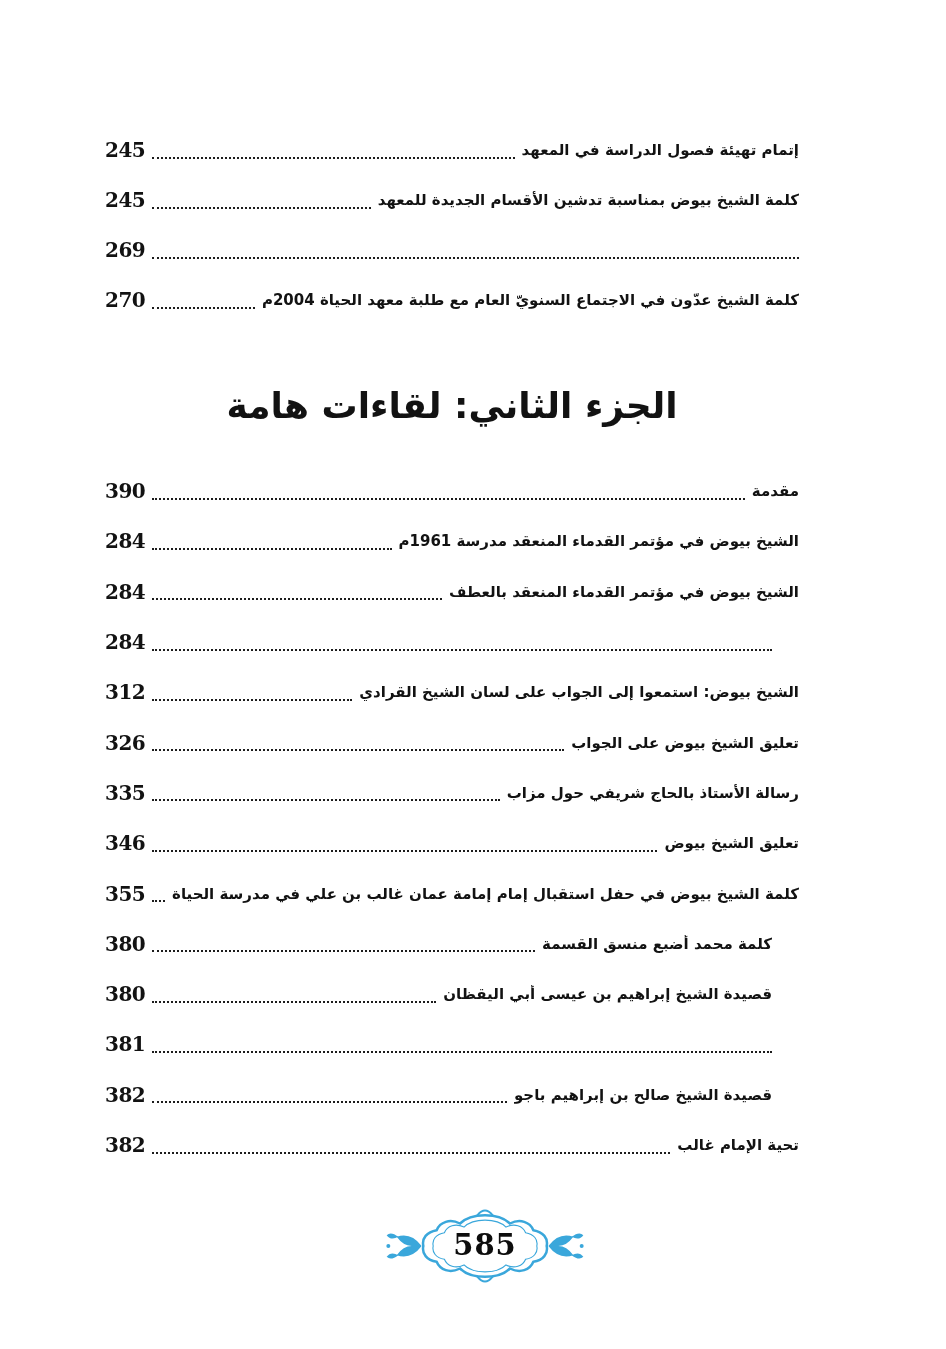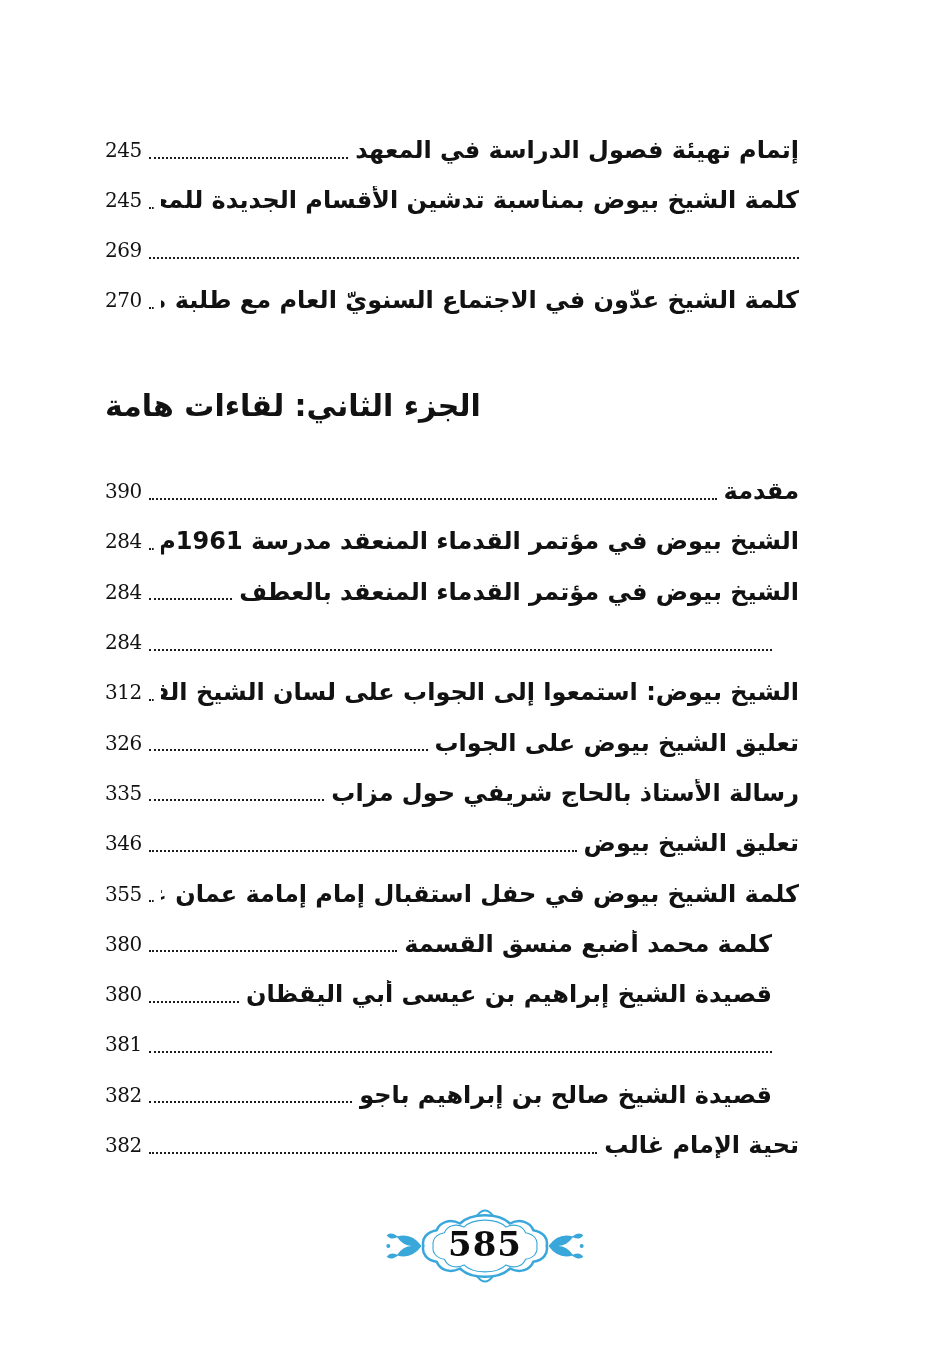--- a/index.html
+++ b/index.html
@@ -25,68 +25,68 @@
     display: flex;
     align-items: center;
     height: 50px;
     column-gap: 7px;
     white-space: nowrap;
   }
   .sec-two .row { height: 50.3px; }
   .row.indent-1 { padding-right: 27px; }
   .title {
     font-weight: 700;
-    font-size: 24px;
+    font-size: 15px;
     letter-spacing: 0;
     flex: 0 1 auto;
     min-width: 0;
     overflow: hidden;
   }
   .leader {
     flex: 1 1 auto;
     min-width: 5px;
     height: 15px;
     border-bottom: 2px dotted #1c1c1c;
     align-self: center;
   }
   .num {
     direction: ltr;
     font-family: "DejaVu Serif", serif;
-    font-weight: 400;
+    font-weight: 700;
     font-size: 20px;
     letter-spacing: -0.5px;
     flex: 0 0 auto;
     text-align: right;
   }
   .part-heading {
     margin: 57px 0 0 0;
     height: 48px;
     line-height: 48px;
-    text-align: left;
-    font-weight: 700;
-    font-size: 30px;
+    text-align: center;
+    font-weight: 700;
+    font-size: 36px;
     direction: rtl;
   }
   .footer-ornament {
     position: absolute;
     top: 1206px;
     left: 50%;
     transform: translateX(calc(-50% + 12px));
     width: 200px;
     height: 80px;
   }
   .footer-ornament svg { display: block; width: 200px; height: 80px; }
   .folio {
     position: absolute;
     top: 50%;
     left: 50%;
     transform: translate(-50%, -54%);
     font-family: "DejaVu Serif", serif;
     font-weight: 700;
-    font-size: 34px;
+    font-size: 29px;
     color: #0d0d0d;
     letter-spacing: 1px;
   }
 </style>
 </head>
 <body>
 
 <div class="page">
 
   <div class="toc">

